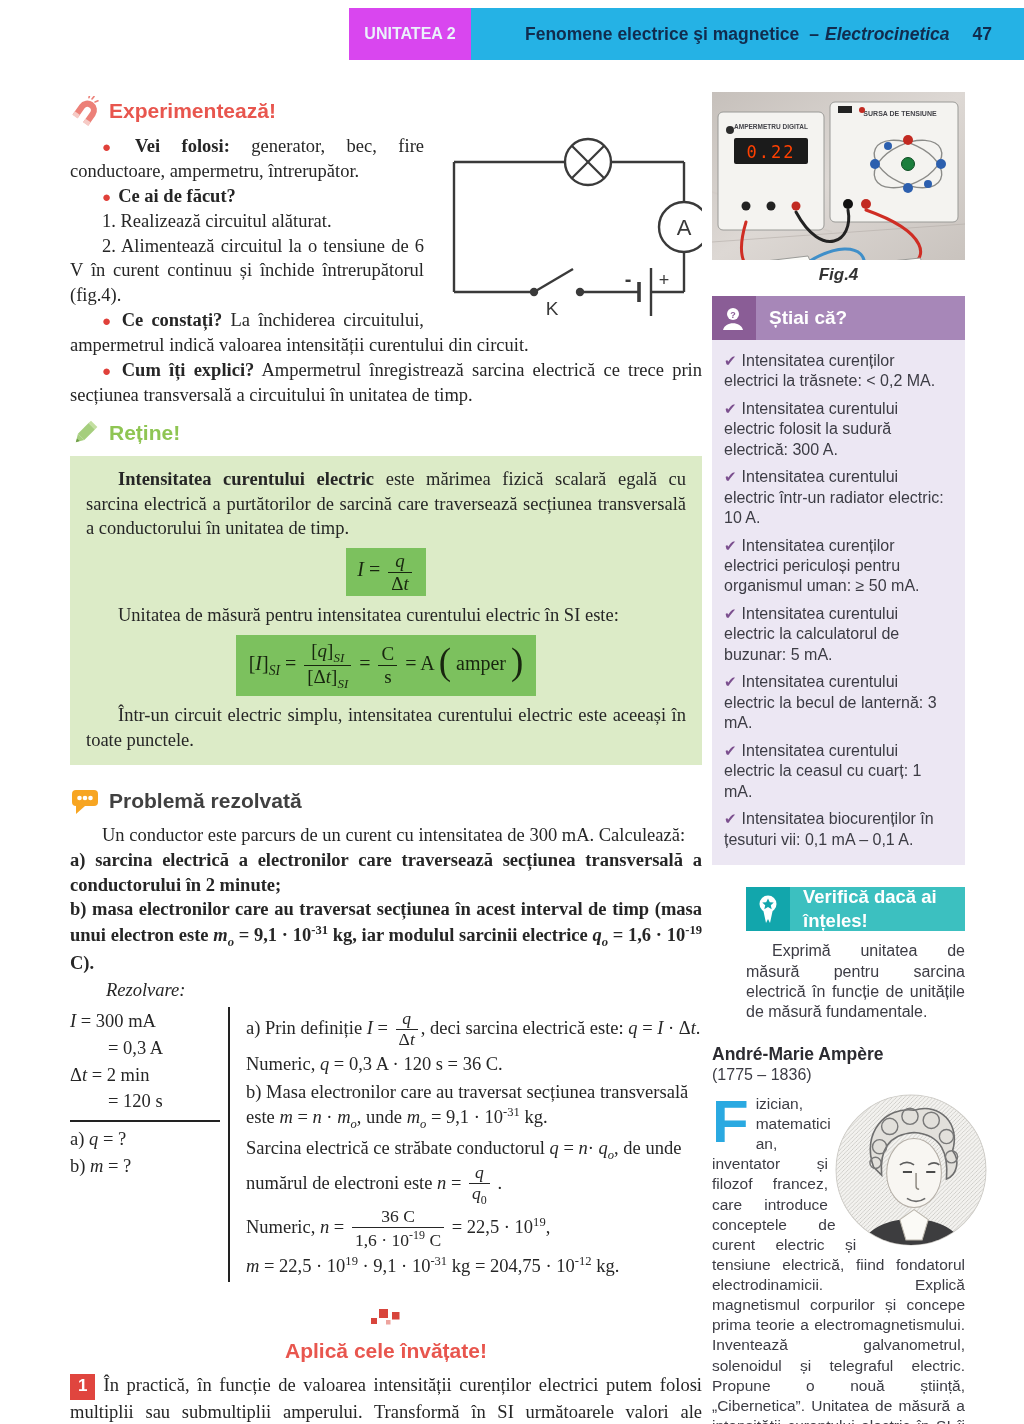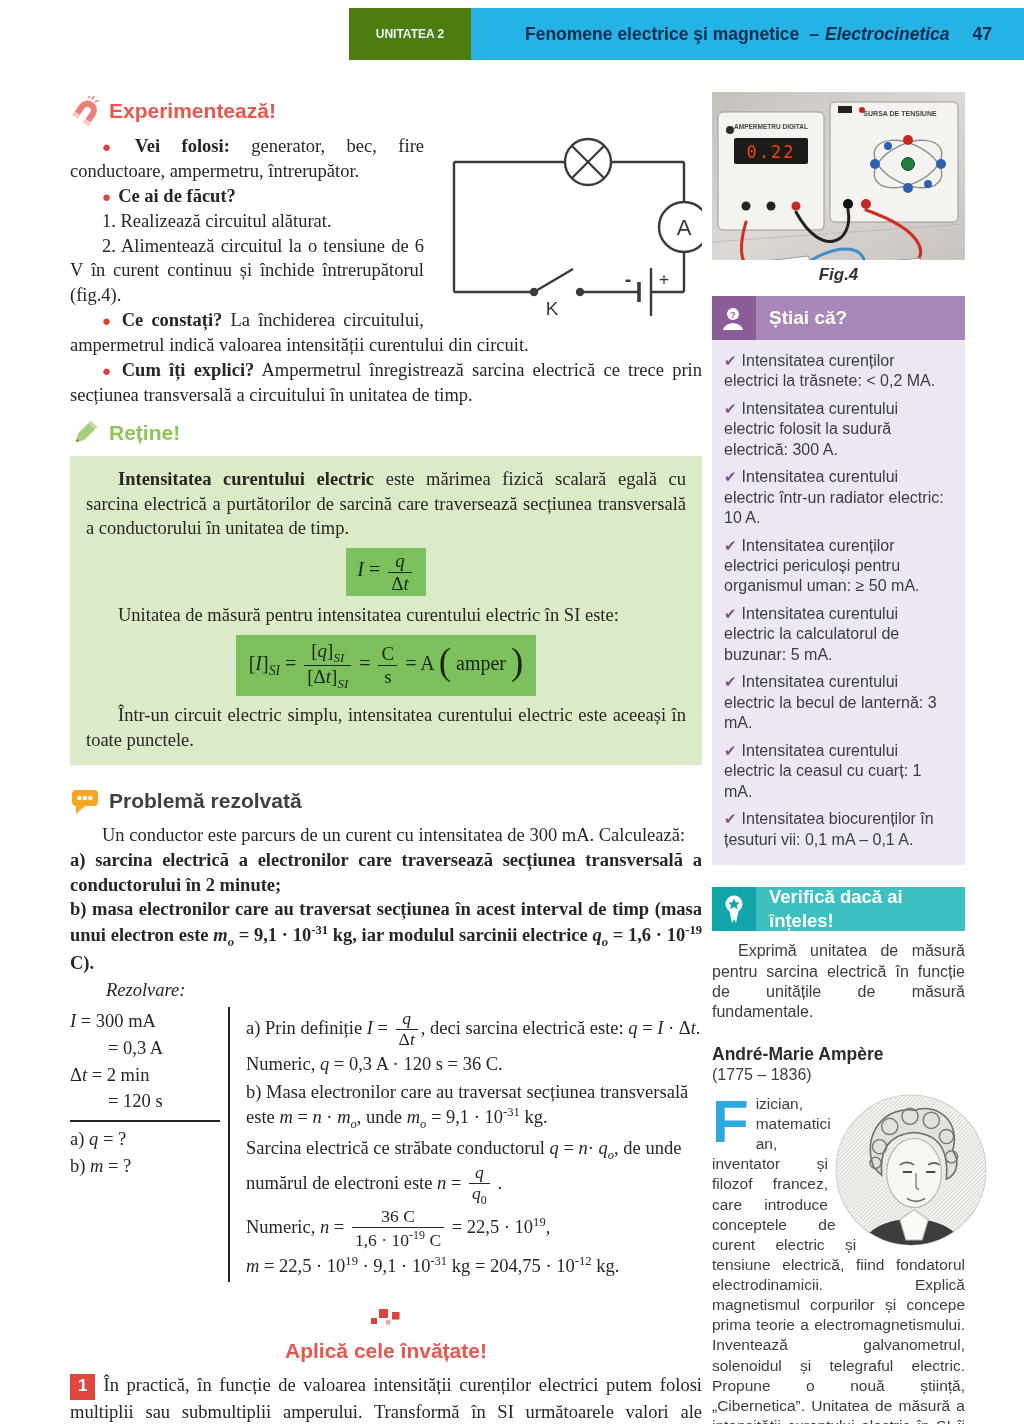--- a/index.html
+++ b/index.html
@@ -1,22 +1,22 @@
 <!DOCTYPE html>
 <html lang="ro"><head>
 <meta charset="utf-8">
 <style>
   html,body{margin:0;padding:0;background:#fff;}
   .page{position:relative;width:1024px;height:1424px;background:#fff;overflow:hidden;
         font-family:"Liberation Serif", serif;color:#262626;}
 
   
   .hdr{position:absolute;left:349px;right:0;top:8px;height:52px;display:flex;}
-  .unit-box{flex:0 0 122px;background:#4d7c0f;color:#eaf2fb;display:flex;align-items:center;justify-content:center;
-            font-family:"Liberation Sans", sans-serif;font-weight:bold;font-size:12px;}
+  .unit-box{flex:0 0 122px;background:#d946ef;color:#eaf2fb;display:flex;align-items:center;justify-content:center;
+            font-family:"Liberation Sans", sans-serif;font-weight:bold;font-size:16px;}
   .band{flex:1;background:#25b2e5;display:flex;align-items:center;padding-left:54px;
         font-family:"Liberation Sans", sans-serif;color:#112c4e;font-weight:bold;font-size:17.5px;}
   .band .sep{margin:0 6px 0 10px;}
   .band .it{font-style:italic;}
   .pagenum{margin-left:auto;padding-right:32px;font-weight:bold;}
 
   
   .col-left{position:absolute;left:70px;top:86px;width:632px;font-size:18.5px;line-height:1.345;text-align:justify;}
   .col-right{position:absolute;left:712px;top:92px;width:253px;font-family:"Liberation Sans", sans-serif;
              font-size:16px;line-height:1.28;color:#3c3c44;}
@@ -76,21 +76,21 @@
            font-family:"Liberation Sans", sans-serif;}
 
   .infobox{background:#ece7f3;margin-top:4px;}
   .infobox-head{display:flex;align-items:stretch;height:44px;background:#a787b8;}
   .infobox-head .icsq{flex:0 0 44px;background:#8a5d96;display:flex;align-items:center;justify-content:center;}
   .infobox-head .ttl{display:flex;align-items:center;padding-left:13px;color:#fff;font-weight:bold;font-size:19px;}
   .infobox-body{padding:11px 12px 8px 12px;}
   .infobox-body p{margin:0 0 7px 0;text-align:left;}
   .chk{color:#7b4f8e;margin-right:5px;font-size:15px;}
 
-  .verif{margin-top:22px;}
+  .verif{margin-top:22px;margin-left:34px;}
   .verif-head{display:flex;align-items:stretch;height:44px;background:#3cc0c0;}
   .verif-head .icsq{flex:0 0 44px;background:#12a6ac;display:flex;align-items:center;justify-content:center;}
   .verif-head .ttl{display:flex;align-items:center;padding-left:13px;color:#fff;font-weight:bold;font-size:18.5px;}
   .verif-body{margin-top:10px;text-indent:26px;text-align:justify;}
 
   .amp-name{margin-top:20px;font-weight:bold;font-size:17.5px;color:#2b2b31;}
   .amp-years{font-size:16px;margin-bottom:8px;}
   .bio{text-align:justify;font-size:15.5px;line-height:1.3;overflow-wrap:break-word;}
   .portrait{float:right;width:152px;height:152px;border-radius:50%;shape-outside:circle(50%);
             margin:0 -22px 6px 7px;}

